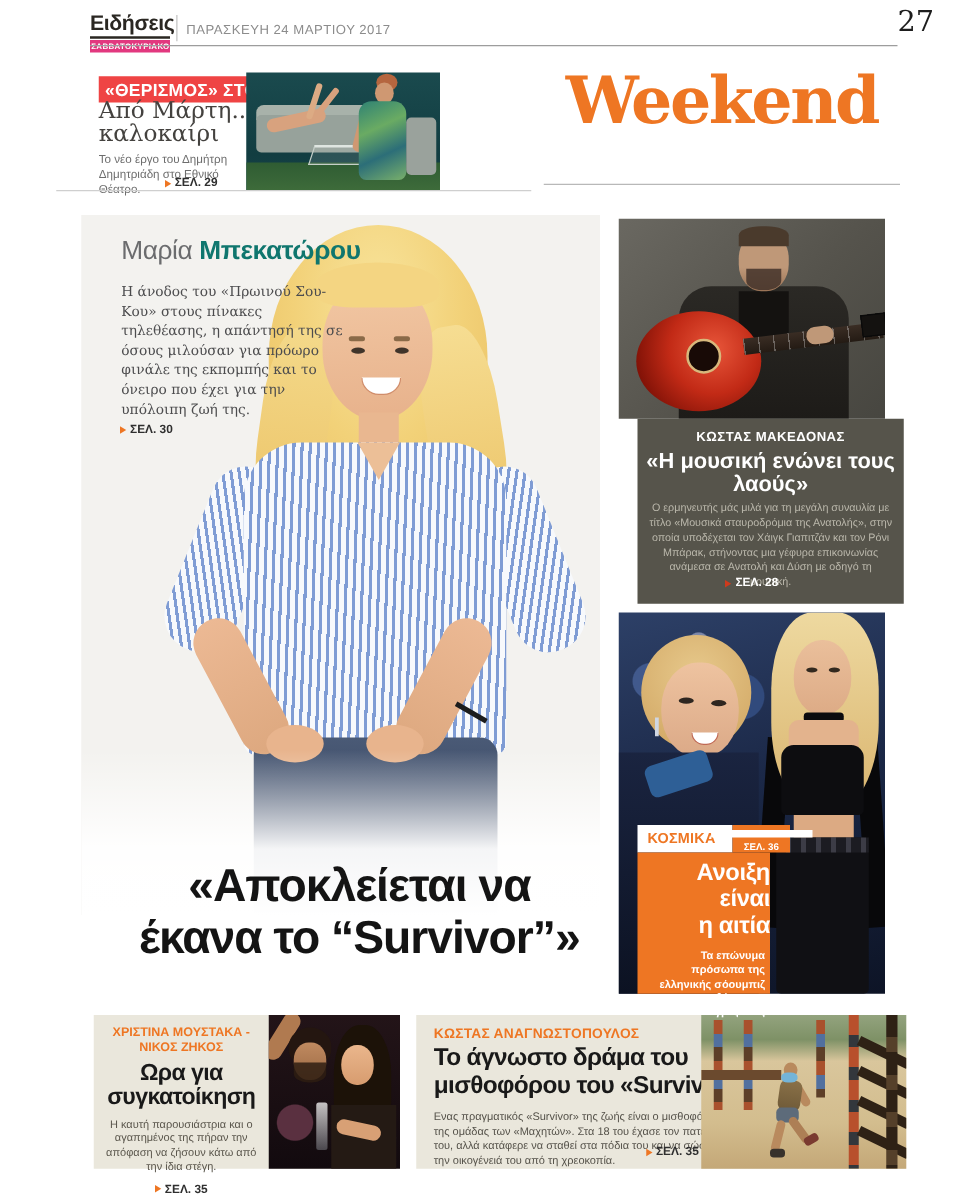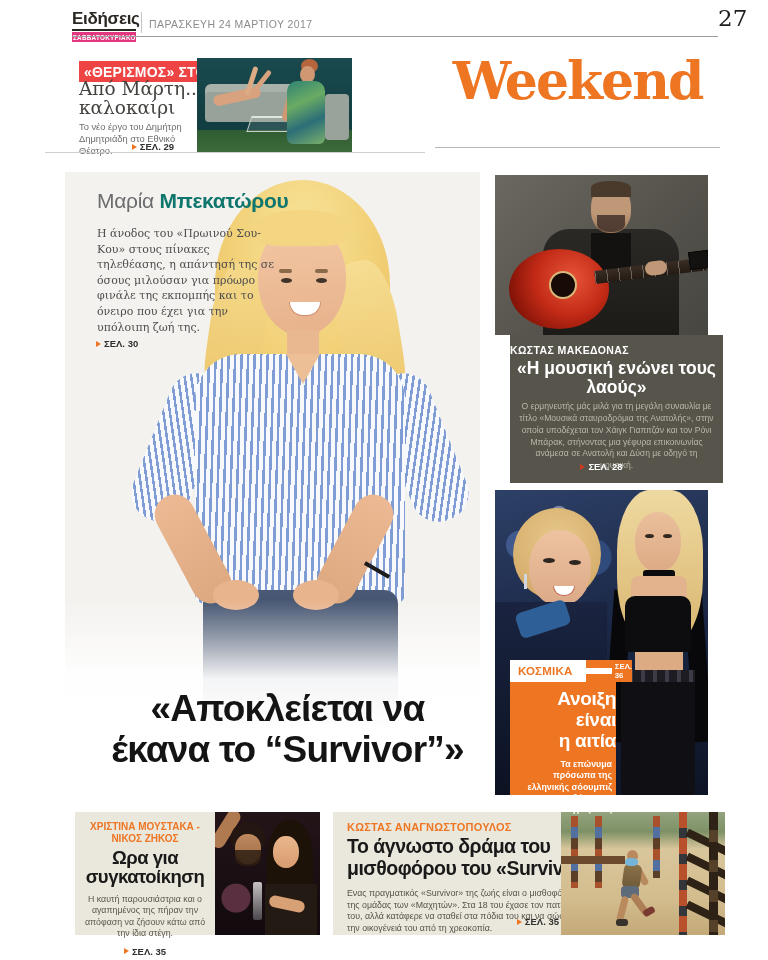--- a/index.html
+++ b/index.html
@@ -121,21 +121,21 @@
       background:radial-gradient(circle at 62% 38%,#e8563a 0%,#c22a16 45%,#811207 80%,#5f0c04 100%);}
   .g-hole{left:54px;top:96px;width:24px;height:24px;background:#180a06;border:2px solid #d8b87c;border-radius:50%;}
   .g-neck{left:100px;top:96px;width:112px;height:13px;transform:rotate(-7deg);transform-origin:left center;
       background:repeating-linear-gradient(90deg,rgba(225,225,225,.35) 0 1px,transparent 1px 12px),
                  linear-gradient(#3a2d24,#241b14);}
   .g-headstock{left:194px;top:76px;width:20px;height:18px;background:#141210;transform:rotate(-7deg);
       box-shadow:inset 0 0 0 1px #0a0a0a;}
   .g-hand{left:150px;top:86px;width:22px;height:14px;background:#bf9878;border-radius:7px;transform:rotate(-7deg);}
 
   .music-panel{left:495px;top:335px;width:213px;height:148px;background:#56544b;}
-  .music-caption{left:495px;top:344px;width:213px;text-align:left;color:#fff;font-size:10.5px;
+  .music-caption{left:495px;top:344px;width:213px;text-align:center;color:#fff;font-size:10.5px;
       font-weight:bold;letter-spacing:0.4px;}
   .music-headline{left:495px;top:359px;width:213px;text-align:center;color:#fff;font-size:17.5px;
       font-weight:bold;line-height:1.1;}
   .music-body{left:504px;top:401px;width:195px;text-align:center;color:#bab7ab;font-size:8.6px;
       line-height:1.38;}
   .music-ref{left:495px;top:461px;width:213px;justify-content:center;color:#fff;}
 
   
   .society-photo{left:495px;top:490px;width:213px;height:305px;
       background:radial-gradient(circle at 12% 18%,#41598c 0 14px,transparent 15px),
@@ -166,21 +166,21 @@
   .s-waist{left:140px;top:162px;width:48px;height:20px;background:#dcaa83;}
   .s-jl{left:114px;top:100px;width:18px;height:152px;background:#08080a;transform:rotate(4deg);}
   .s-jr{left:194px;top:100px;width:18px;height:152px;background:#08080a;transform:rotate(-4deg);}
   .s-pants{left:126px;top:180px;width:74px;height:125px;background:#101014;border-radius:4px;}
   .s-belt{left:126px;top:180px;width:74px;height:12px;
       background:repeating-linear-gradient(90deg,#1c1c22 0 8px,#3c3c46 8px 12px);}
 
   .society-strip{left:495px;top:660px;height:22px;display:flex;z-index:9;}
   .society-strip .white{background:#fff;width:68px;display:flex;align-items:center;padding-left:8px;}
   .society-kicker{color:#ee7623;font-size:11.5px;font-weight:bold;letter-spacing:0.2px;}
-  .society-badge{background:#ee7623;width:46px;display:flex;align-items:center;justify-content:flex-end;gap:3px;}
+  .society-badge{background:#ee7623;width:46px;display:flex;align-items:center;justify-content:flex-end;gap:3px;flex-direction:column;}
   .society-badge span{color:#fff;font-size:7.8px;font-weight:bold;}
   .society-panel{left:495px;top:682px;width:106px;height:113px;background:#ee7623;z-index:9;
       padding:7px 0 0 10px;box-sizing:border-box;text-align:right;}
   .society-headline{color:#fff;font-size:19px;font-weight:bold;line-height:1.1;letter-spacing:-0.3px;}
   .society-body{color:#fff;font-size:8.8px;font-weight:bold;line-height:1.3;margin-top:7px;width:92px;}
 
   
   .couple-box{left:60px;top:812px;width:245px;height:123px;background:#eae7dc;}
   .couple-text{position:absolute;left:0;top:9px;width:140px;text-align:center;}
   .couple-kicker{color:#ee7623;font-size:10px;font-weight:bold;line-height:1.15;width:126px;margin:0 auto;}

